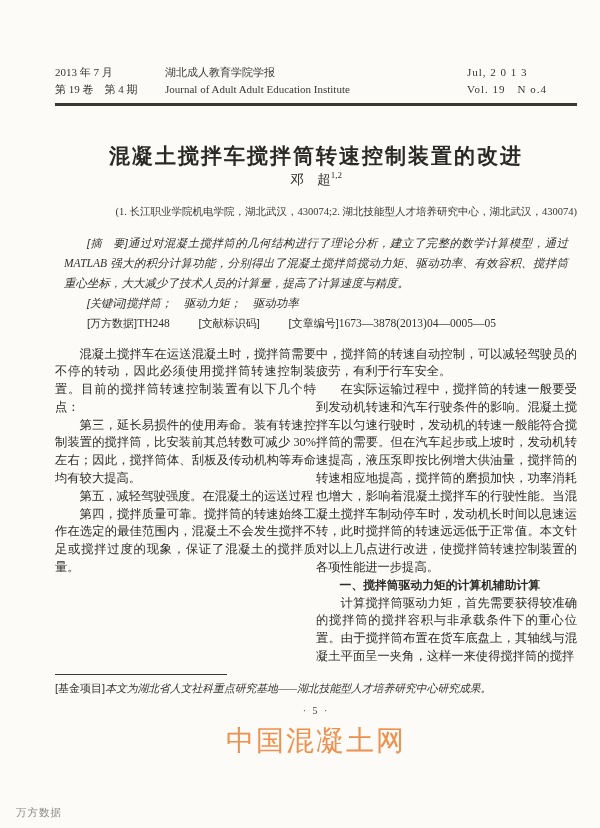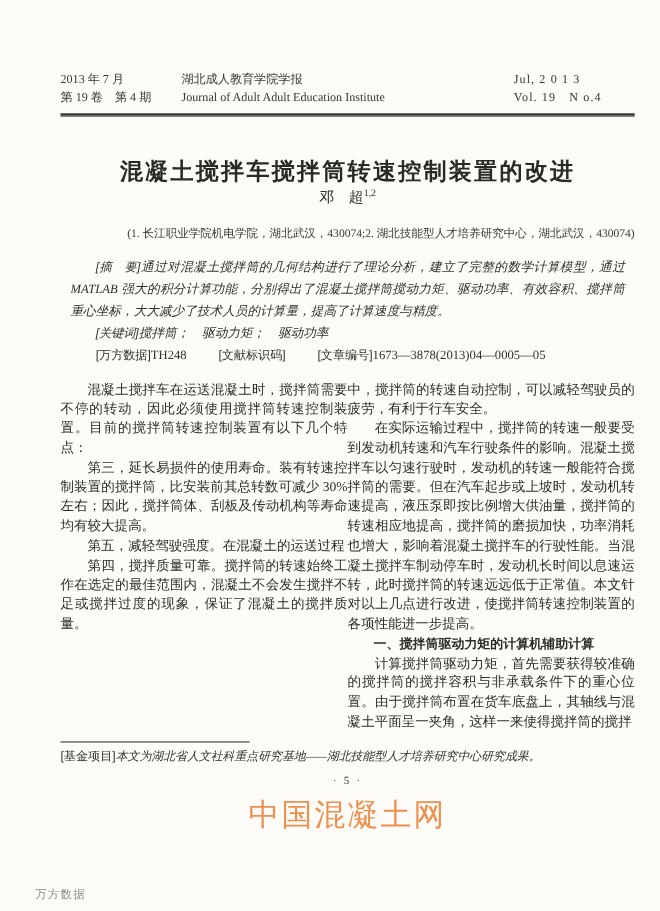--- a/index.html
+++ b/index.html
@@ -115,21 +115,21 @@
   .watermark {
     margin-top: 6px;
     text-align: center;
     font-size: 28px;
     letter-spacing: 2px;
     color: #ef914e;
     font-family: "Liberation Sans", "DejaVu Sans", sans-serif;
   }
   .scan-provider {
     position: absolute;
-    left: 32px;
+    left: 16px;
     bottom: 8px;
     font-size: 10.5px;
     color: #8d8b85;
     letter-spacing: 1px;
     text-align: center;
   }
 </style>
 </head>
 <body>
 

